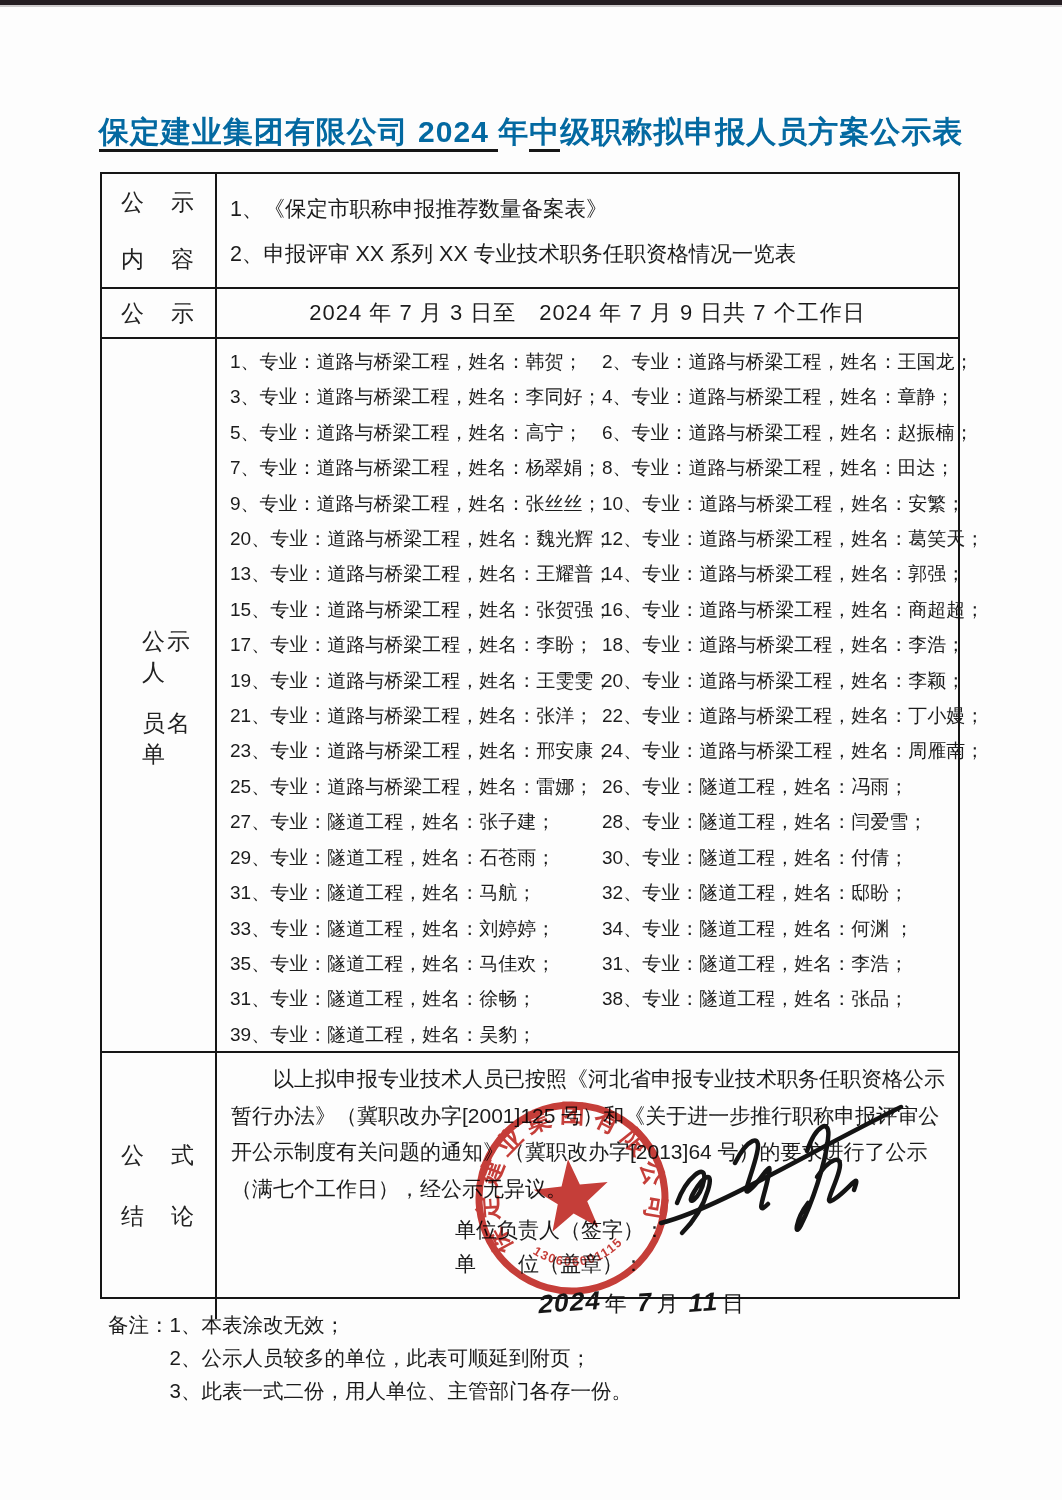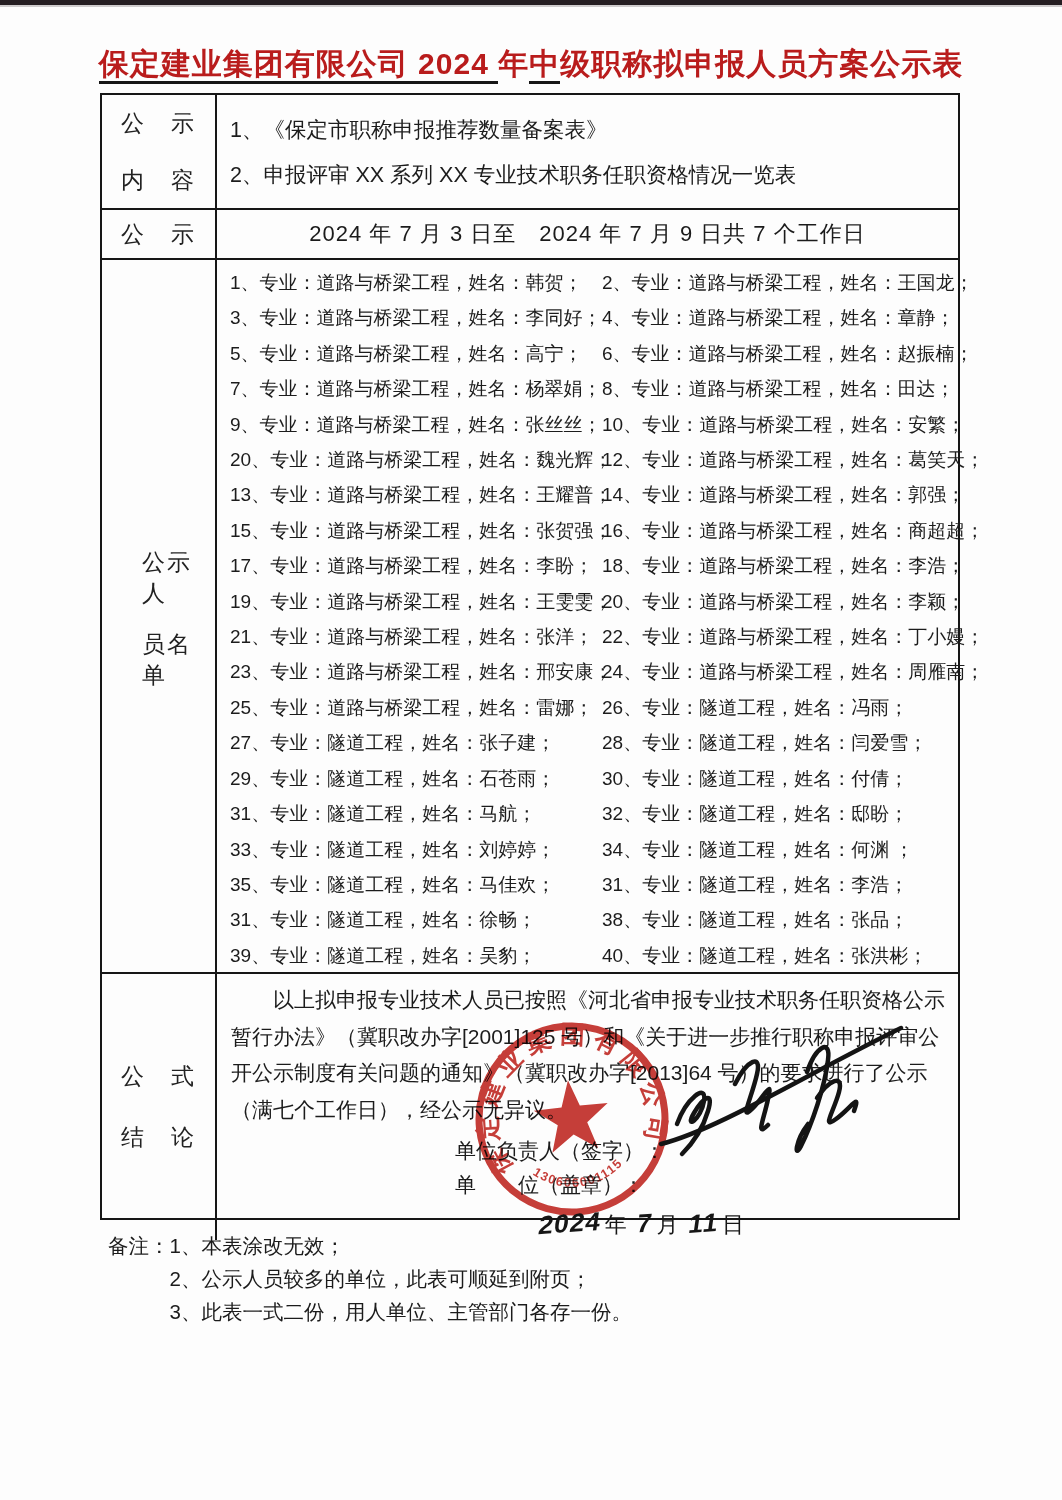--- a/index.html
+++ b/index.html
@@ -7,28 +7,28 @@
     width:1062px;height:1500px;position:relative;
     background:#fdfdfd;
     font-family:"Liberation Sans","DejaVu Sans",sans-serif;
     color:#1d1d1d;
     -webkit-font-smoothing:antialiased;
   }
   .scan-top{position:absolute;top:0;left:0;right:0;height:5px;background:#251e22;}
   .scan-top:after{content:"";position:absolute;top:5px;left:0;right:0;height:2px;background:#8a8184;opacity:.4;}
 
   .title{
-    padding-top:44px;text-align:center;
-    font-size:30px;font-weight:700;letter-spacing:1px;color:#b91c1c;
+    padding-top:112px;text-align:center;
+    font-size:30px;font-weight:700;letter-spacing:1px;color:#0369a1;
   }
   .title span{white-space:pre;}
   .title .u{border-bottom:3px solid #161616;padding-bottom:1px;}
 
   .tbl{
-    margin:8px 0 0 100px;width:860px;box-sizing:border-box;
+    margin:19px 0 0 100px;width:860px;box-sizing:border-box;
     border:2.5px solid #161616;
   }
   .row{display:grid;grid-template-columns:115px 1fr;box-sizing:border-box;}
   .row + .row{border-top:2px solid #161616;}
   .label-cell{
     border-right:2px solid #161616;box-sizing:border-box;
     display:flex;flex-direction:column;align-items:center;justify-content:center;
     font-size:23px;letter-spacing:2px;color:#222;
   }
   .content-cell{box-sizing:border-box;position:relative;}
@@ -160,21 +160,20 @@
         <div class="roster-entry">30、专业：隧道工程，姓名：付倩；</div>
         <div class="roster-entry">31、专业：隧道工程，姓名：马航；</div>
         <div class="roster-entry">32、专业：隧道工程，姓名：邸盼；</div>
         <div class="roster-entry">33、专业：隧道工程，姓名：刘婷婷；</div>
         <div class="roster-entry">34、专业：隧道工程，姓名：何渊 ；</div>
         <div class="roster-entry">35、专业：隧道工程，姓名：马佳欢；</div>
         <div class="roster-entry">31、专业：隧道工程，姓名：李浩；</div>
         <div class="roster-entry">31、专业：隧道工程，姓名：徐畅；</div>
         <div class="roster-entry">38、专业：隧道工程，姓名：张品；</div>
         <div class="roster-entry">39、专业：隧道工程，姓名：吴豹；</div>
-        <div class="roster-entry">40、专业：隧道工程，姓名：张洪彬；</div>
       </div>
   </div>
 
   <div class="row row-conclusion">
     <div class="label-cell">
       <span>公　式</span>
       <span>结　论</span>
     </div>
     <div class="content-cell">
       <div class="conclusion-text">以上拟申报专业技术人员已按照《河北省申报专业技术职务任职资格公示暂行办法》（冀职改办字[2001]125 号）和《关于进一步推行职称申报评审公开公示制度有关问题的通知》（冀职改办字[2013]64 号）的要求进行了公示（满七个工作日），经公示无异议。</div>

